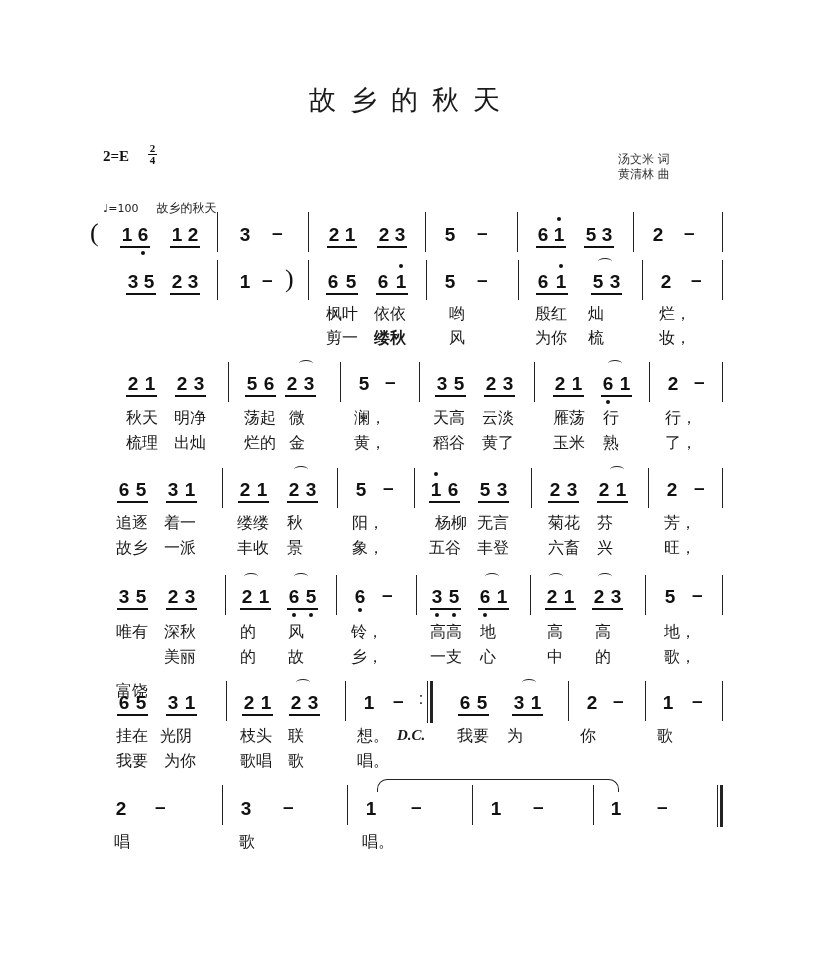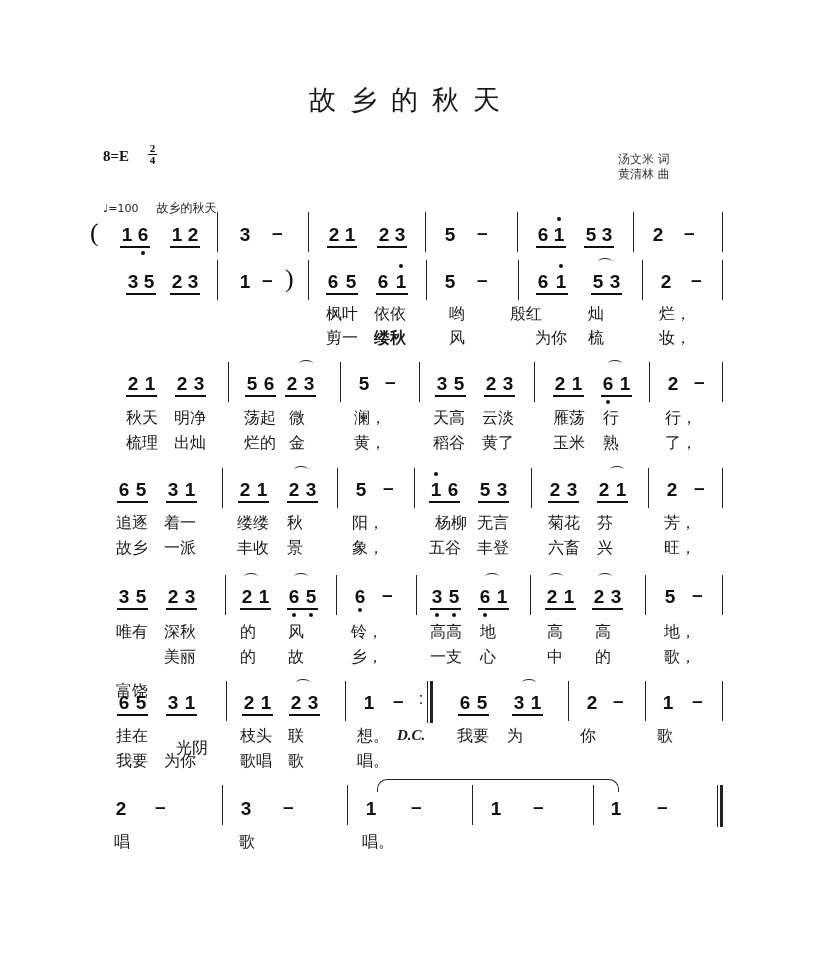--- a/index.html
+++ b/index.html
@@ -25,21 +25,21 @@
   .arc { position: absolute; height: 6px; border-top: 1.5px solid #222; border-radius: 50% 50% 0 0; }
   .ly { position: absolute; font-size: 16px; color: #1a1a1a; white-space: nowrap; }
   .paren { position: absolute; font-size: 26px; font-family: "Liberation Serif", serif; }
   .dc { font-family: "Liberation Serif", serif; font-style: italic; font-weight: bold; font-size: 15px; }
 </style>
 </head>
 <body>
 
 <div class="abs title">故乡的秋天</div>
 
-<div class="abs key">8=E</div>
+<div class="abs key">2=E</div>
 <div class="frac">
   <div>2</div>
   <div class="bar"></div>
   <div>4</div>
 </div>
 
 <div class="abs credits">
   <div>汤文米 词</div>
   <div>黄清林 曲</div>
 </div>
@@ -126,21 +126,21 @@
   <span class="ul" style="left:591px;top:293px;width:31px;"></span>
   <span class="bl" style="left:642px;top:260px;height:40px;"></span>
 
   <span class="n" style="left:659px;top:271px;">2</span>
   <span class="dash" style="left:691px;top:269px;">–</span>
   <span class="bl" style="left:722px;top:260px;height:40px;"></span>
 
   <span class="ly" style="left:326px;top:304px;">枫叶</span>
   <span class="ly" style="left:374px;top:304px;">依依</span>
   <span class="ly" style="left:449px;top:304px;">哟</span>
-  <span class="ly" style="left:510px;top:304px;">殷红</span>
+  <span class="ly" style="left:535px;top:304px;">殷红</span>
   <span class="ly" style="left:588px;top:304px;">灿</span>
   <span class="ly" style="left:659px;top:304px;">烂，</span>
 
   <span class="ly" style="left:326px;top:328px;">剪一</span>
   <span class="ly" style="left:374px;top:328px;font-weight:bold;">缕秋</span>
   <span class="ly" style="left:449px;top:328px;">风</span>
   <span class="ly" style="left:535px;top:328px;">为你</span>
   <span class="ly" style="left:588px;top:328px;">梳</span>
   <span class="ly" style="left:659px;top:328px;">妆，</span>
 </div>
@@ -389,21 +389,21 @@
 
   <span class="n" style="left:585px;top:692px;">2</span>
   <span class="dash" style="left:613px;top:690px;">–</span>
   <span class="bl" style="left:645px;top:681px;height:40px;"></span>
 
   <span class="n" style="left:661px;top:692px;">1</span>
   <span class="dash" style="left:692px;top:690px;">–</span>
   <span class="bl" style="left:722px;top:681px;height:40px;"></span>
 
   <span class="ly" style="left:116px;top:726px;">挂在</span>
-  <span class="ly" style="left:176px;top:726px;margin-top:12px;">光阴</span>
+  <span class="ly" style="left:160px;top:726px;">光阴</span>
   <span class="ly" style="left:240px;top:726px;">枝头</span>
   <span class="ly" style="left:288px;top:726px;">联</span>
   <span class="ly" style="left:357px;top:726px;">想。</span>
   <span class="ly dc" style="left:397px;top:727px;">D.C.</span>
   <span class="ly" style="left:457px;top:726px;">我要</span>
   <span class="ly" style="left:507px;top:726px;">为</span>
   <span class="ly" style="left:580px;top:726px;">你</span>
   <span class="ly" style="left:657px;top:726px;">歌</span>
 
   <span class="ly" style="left:116px;top:751px;">我要</span>

